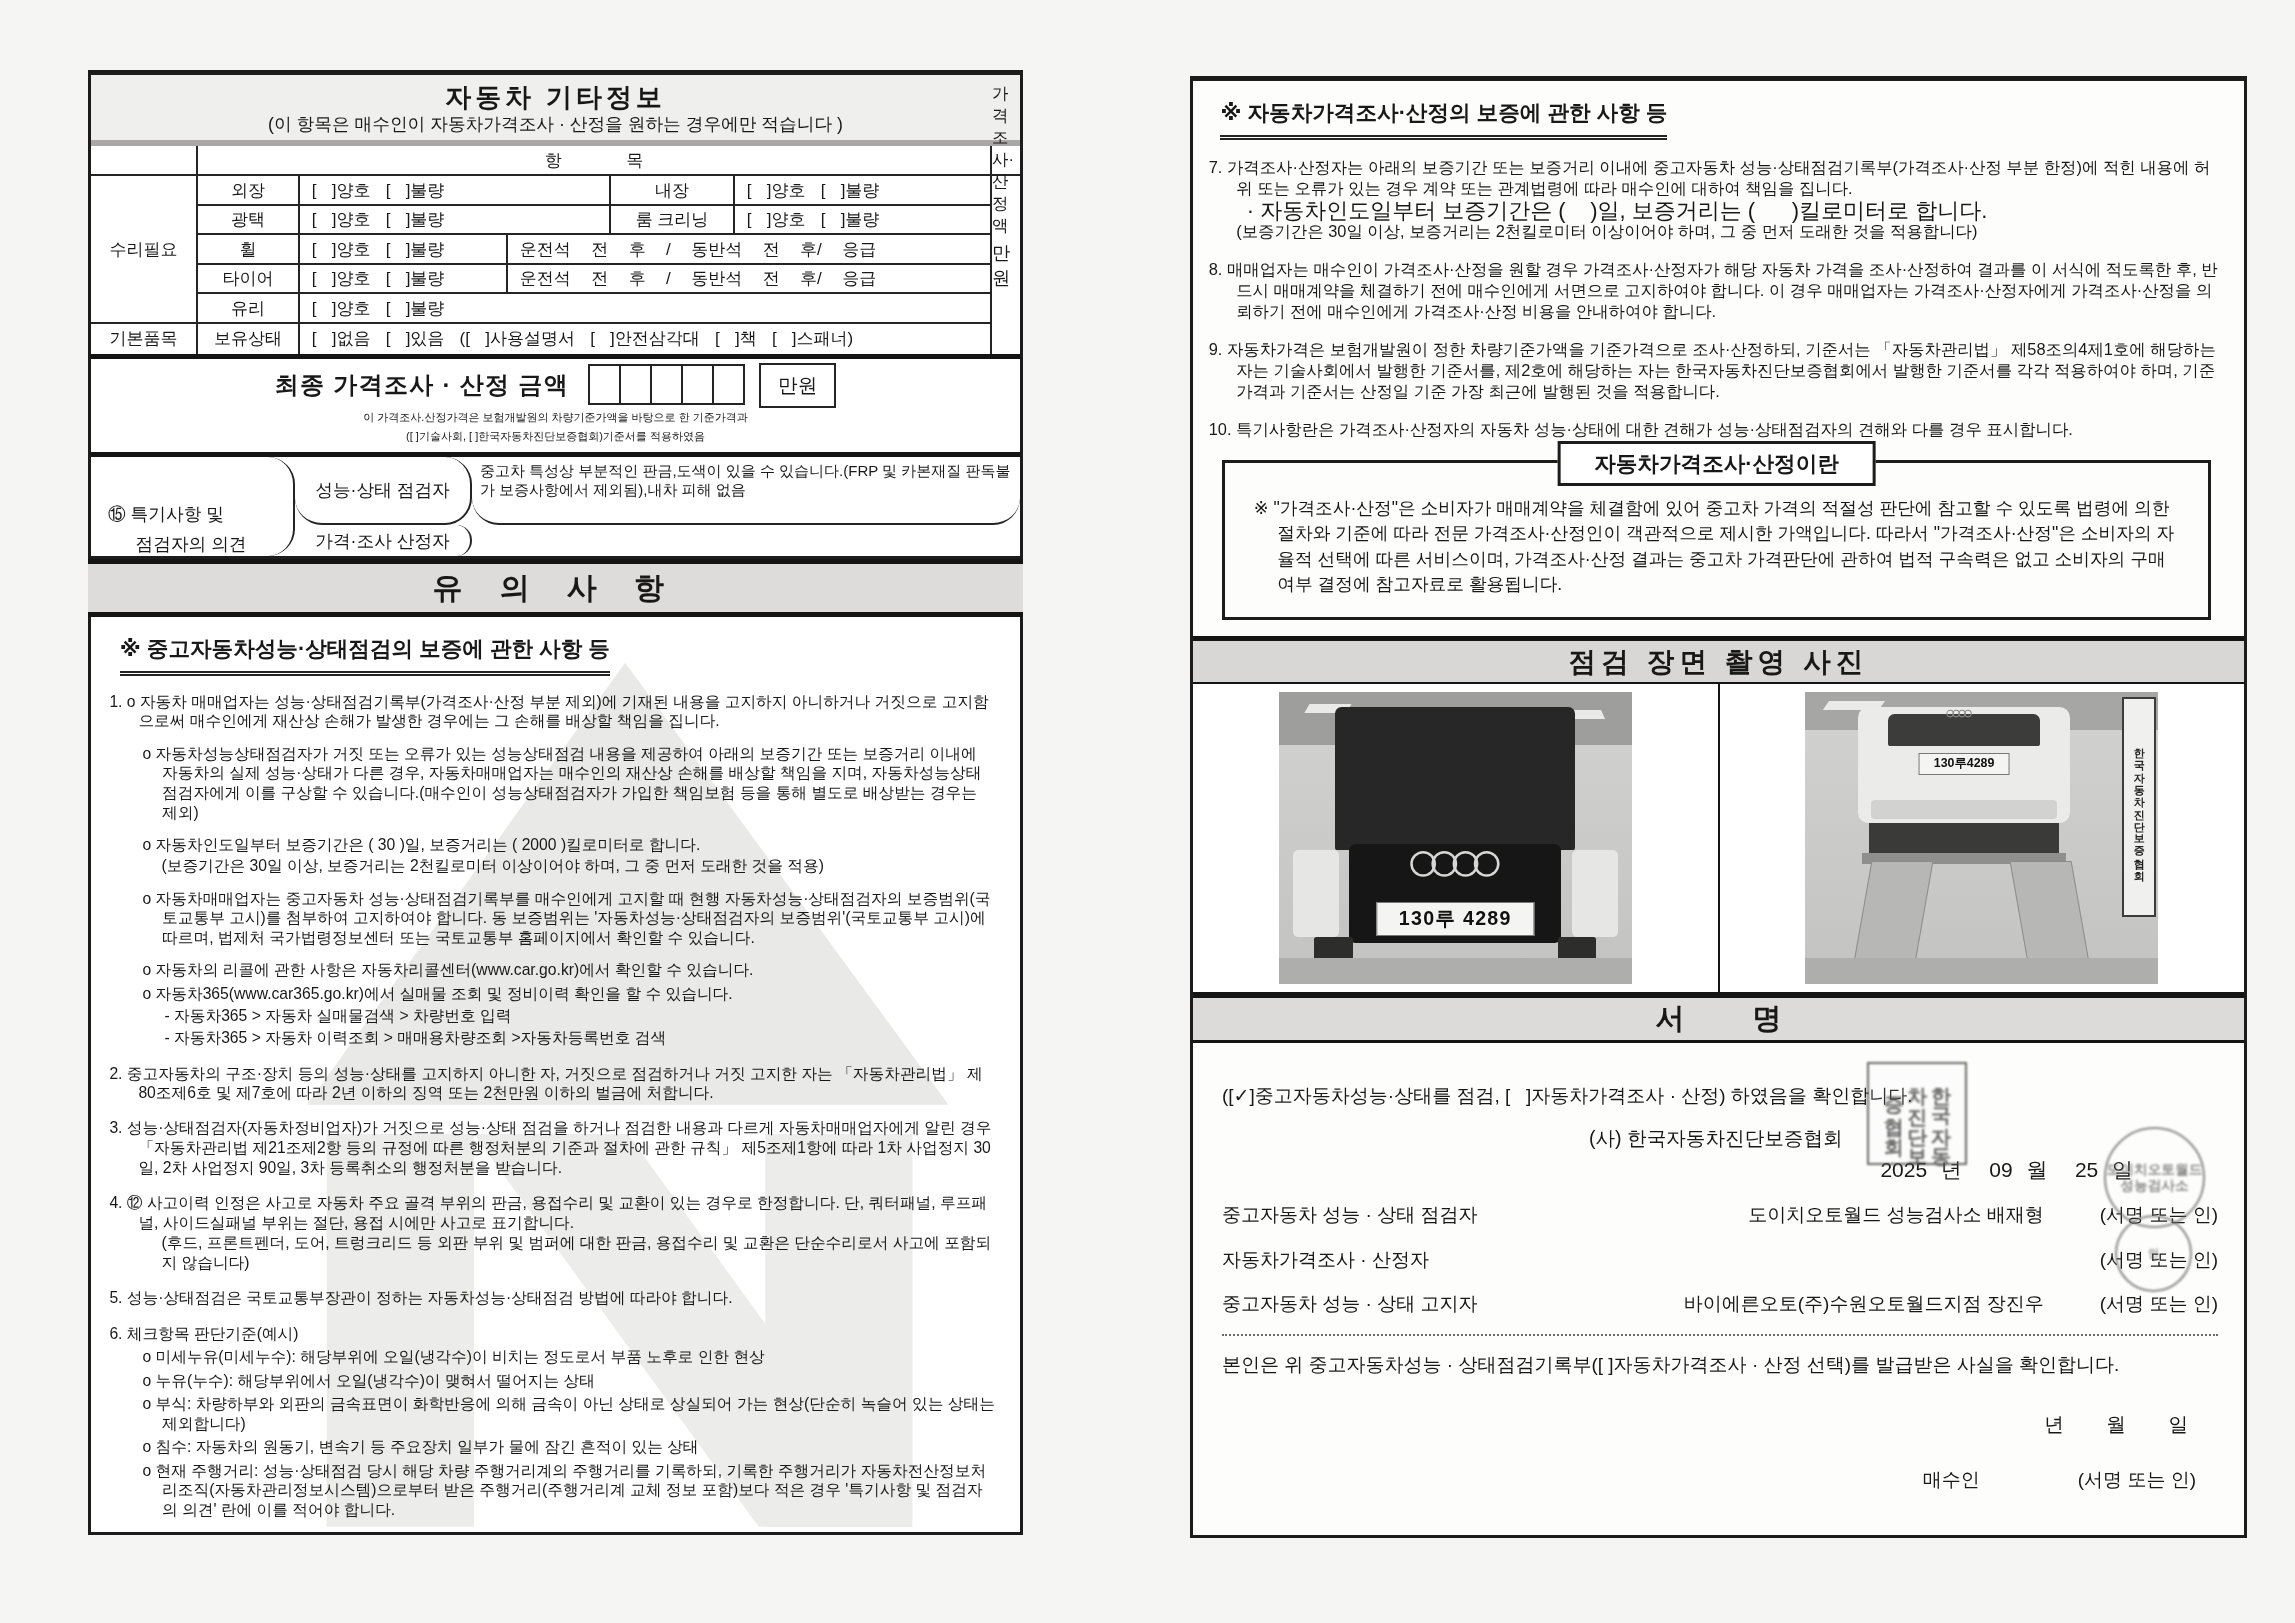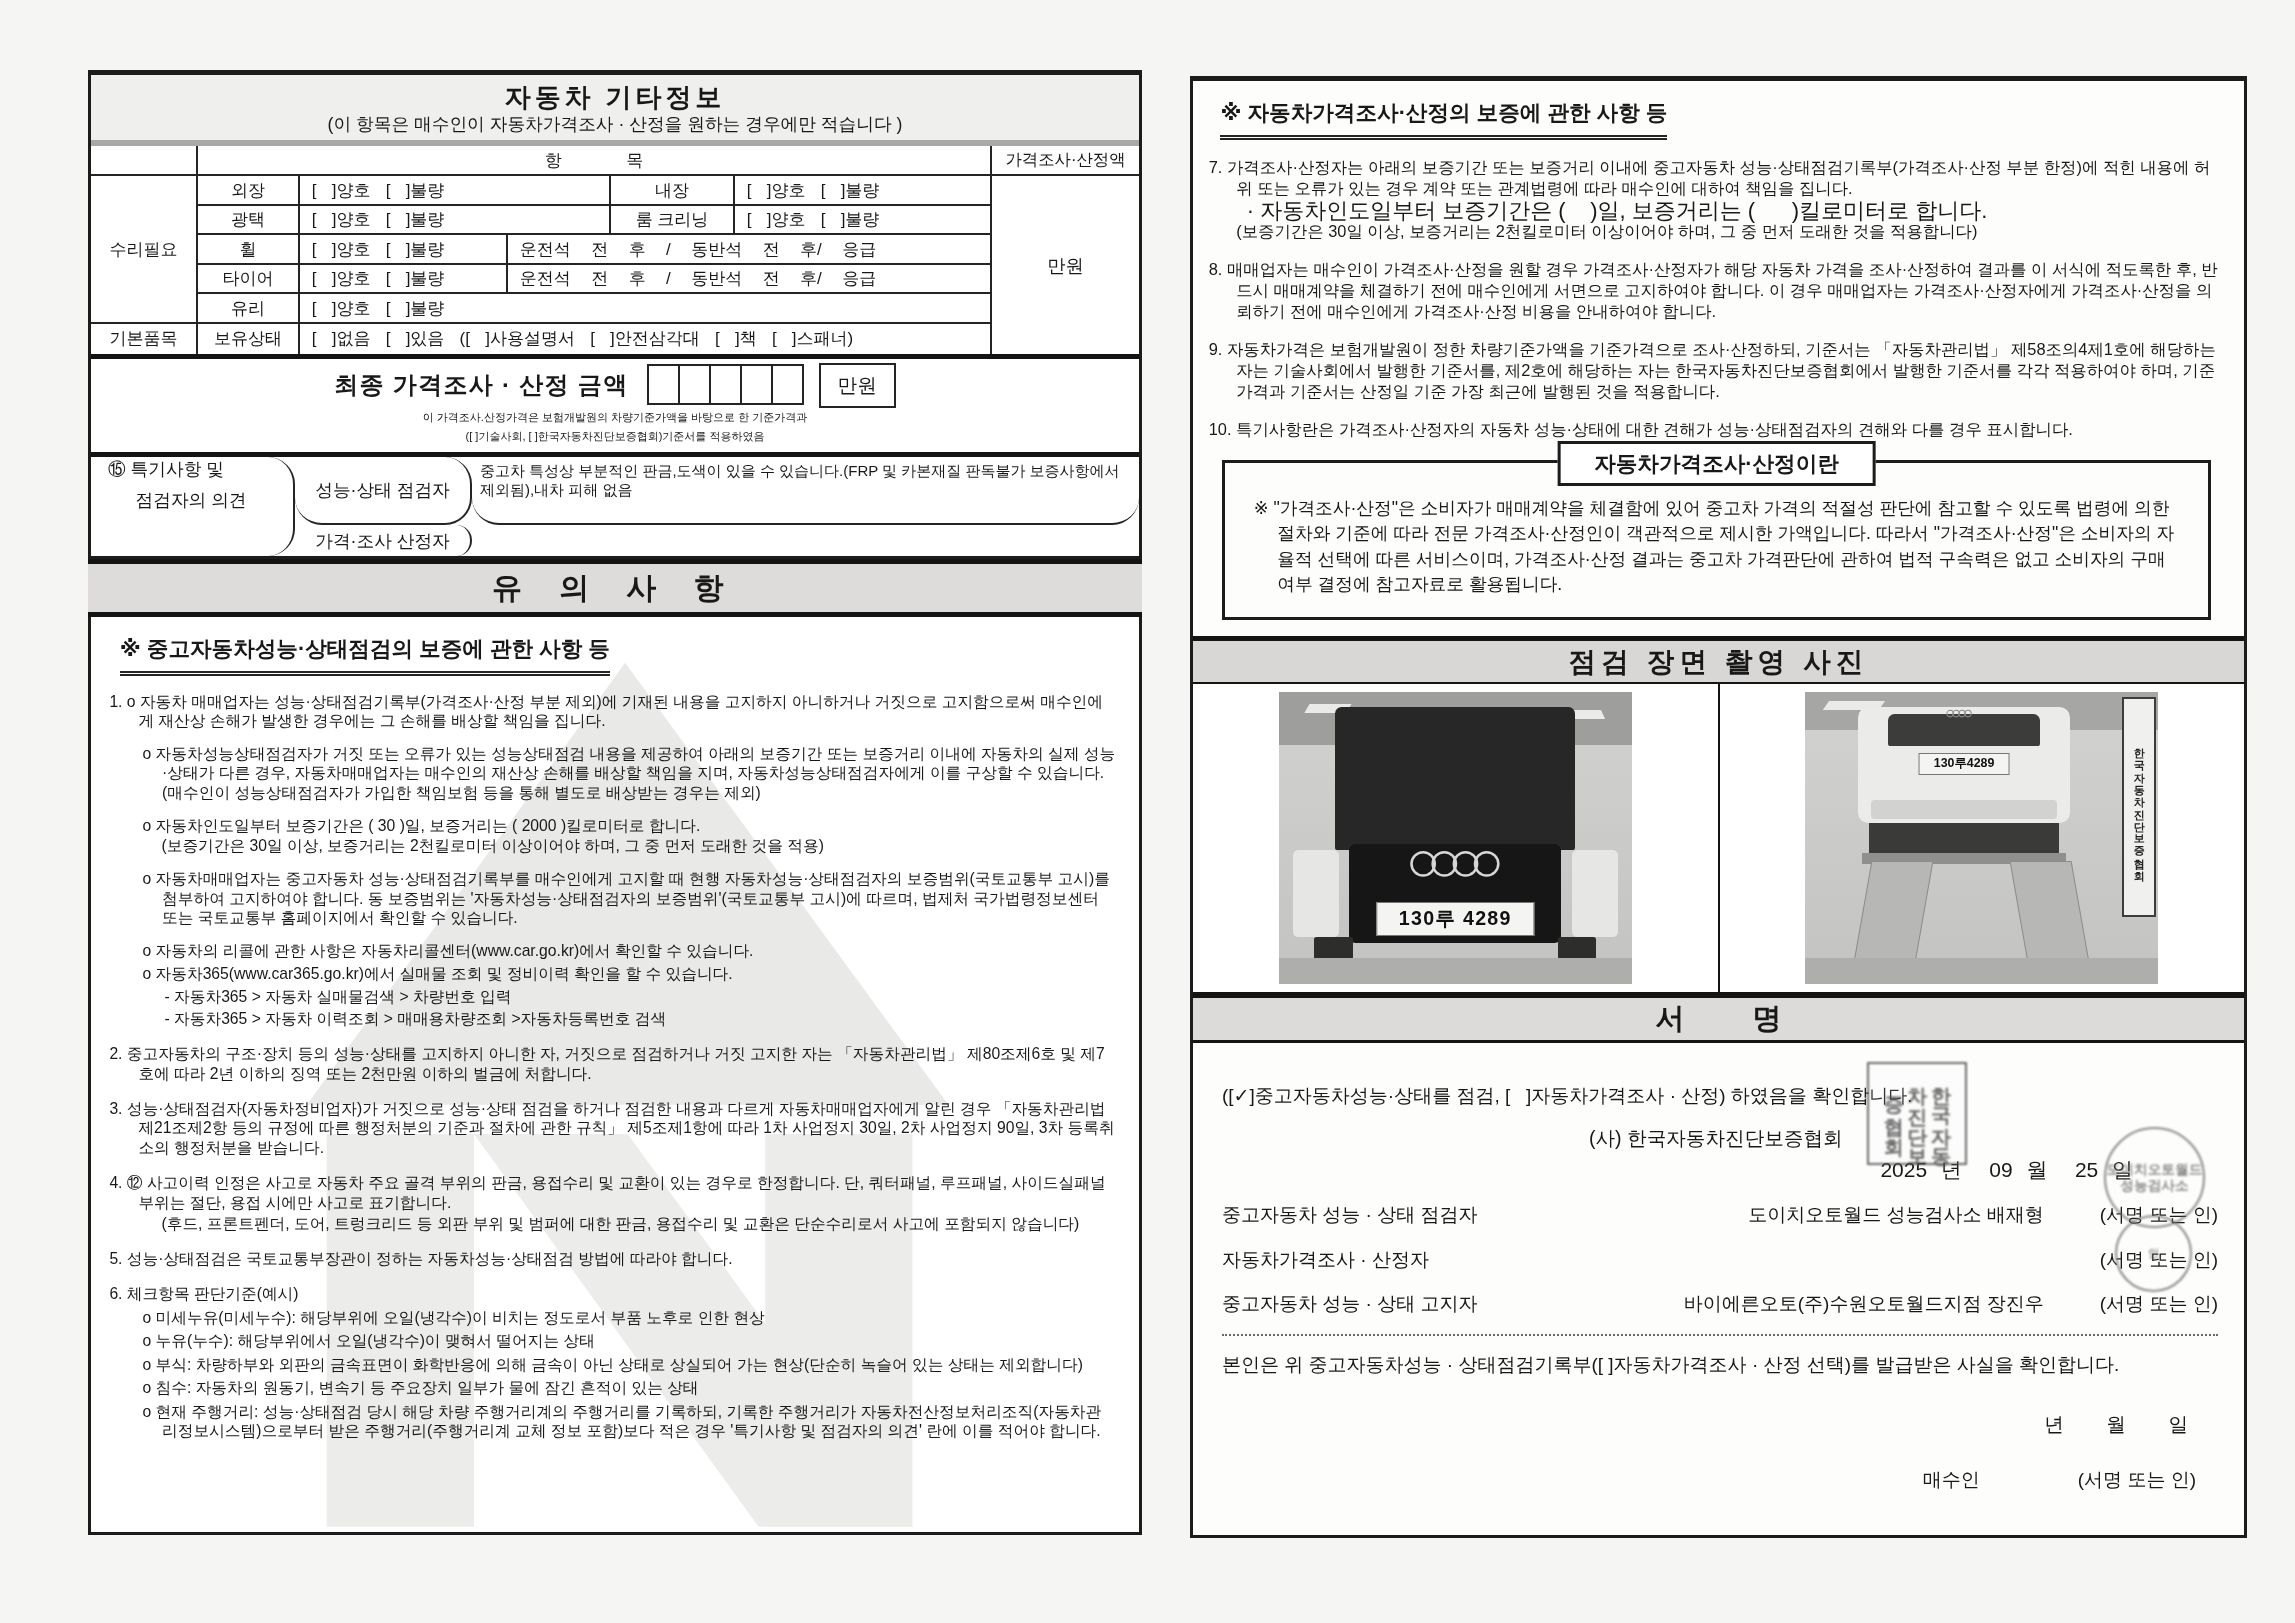--- a/index.html
+++ b/index.html
@@ -1,19 +1,19 @@
 <!DOCTYPE html>
 <html style="font-size:10.5px"><head>
 <meta charset="utf-8">
 <style>
   html,body{margin:0;padding:0;background:#e6e6e4;}
   #canvas{position:relative;width:2295px;height:1623px;background:#f5f5f3;
     font-family:"Liberation Sans","DejaVu Sans",sans-serif;color:#181818;overflow:hidden;}
   .page{position:absolute;background:#fdfdfc;}
-  #page1{left:88px;top:70px;width:1054px;height:1465px;display:flex;flex-direction:column;}
+  #page1{left:88px;top:70px;width:935px;height:1465px;display:flex;flex-direction:column;}
   #page2{left:1190px;top:76px;width:1057px;height:1462px;border:3.3px solid #1c1c1c;border-top-width:5.9px;box-sizing:border-box;}
 
   
   .box1{border:3.3px solid #1c1c1c;border-top-width:5.9px;background:#fff;}
   .hd1{background:#efefed;text-align:center;padding:6.5px 0 5.2px;border-bottom:6.5px solid #a9a8a6;}
   .hd1 .t{font-size:26px;font-weight:bold;letter-spacing:3.9px;line-height:30px;}
   .hd1 .s{font-size:17.7px;line-height:21px;margin-top:2.6px;}
   .tbl{display:grid;grid-template-columns:107px 102px 208px 103px 124px 257px 1fr;
        grid-template-rows:30px 29.5px 29.5px 29.5px 29.5px 29.5px 30px;font-size:17px;}
   .tbl .c{border-right:2px solid #242424;border-bottom:2px solid #242424;
@@ -24,21 +24,21 @@
   .ws2{word-spacing:15.7px;}
   .itemhead{letter-spacing:30px;padding-left:30px;font-weight:normal;}
   .strip{border-top:5.9px solid #141414;text-align:center;padding:3.9px 0 5.2px;}
   .striprow{display:flex;align-items:center;justify-content:center;gap:5.2px;}
   .striprow .lab{font-size:24px;font-weight:bold;letter-spacing:1.3px;margin-right:15.7px;}
   .cellbox{display:inline-block;width:29px;height:37px;border:2px solid #242424;margin-left:-2px;background:#fff;}
   .unitbox{display:inline-flex;align-items:center;justify-content:center;width:73px;height:41px;border:2px solid #242424;font-size:19.6px;margin-left:9.2px;}
   .note{font-size:11px;line-height:19.6px;}
   .sp3{display:grid;grid-template-columns:204px 177px 1fr;grid-template-rows:68px 31px;border-top:5.9px solid #141414;font-size:17.7px;}
   .sp3 .c{border-right:2px solid #242424;border-bottom:2px solid #242424;box-sizing:border-box;display:flex;align-items:center;justify-content:center;border-radius:27px;}
-  .sp3 .labcell{flex-direction:column;align-items:flex-start;justify-content:flex-start;padding-left:17px;gap:6.5px;border-bottom:none;}
+  .sp3 .labcell{flex-direction:column;align-items:flex-start;justify-content:flex-end;padding-left:17px;gap:6.5px;border-bottom:none;}
   .sp3 .rm{align-items:flex-start;justify-content:flex-start;font-size:15px;line-height:19px;padding:3.9px 7.9px;text-align:left;}
   .cbar{border-top:5.9px solid #141414;border-bottom:5.9px solid #141414;background:#dedcda;height:48px;
        display:flex;align-items:center;justify-content:center;font-size:30px;font-weight:bold;letter-spacing:14.4px;}
   .box2{border:3.3px solid #1c1c1c;border-top:none;flex:1;position:relative;overflow:hidden;background:#fff;}
   .box2 .inner{position:relative;z-index:2;padding:17px 23.6px 9.2px 10.5px;}
   .ntitle{display:inline-block;margin-left:18.3px;font-size:21.6px;font-weight:bold;padding-bottom:7.9px;border-bottom:5.2px double #242424;}
   .n1{margin:15.7px 0 0 7.9px;padding-left:29px;text-indent:-29px;font-size:15.7px;line-height:19.6px;}
   .n2{margin:13px 0 0 41px;padding-left:19.6px;text-indent:-19.6px;font-size:15.7px;line-height:19.6px;}
   .n2.tg{margin-top:3.9px;}
   .n3{margin:2.6px 0 0 63px;font-size:15.7px;line-height:19.6px;}

